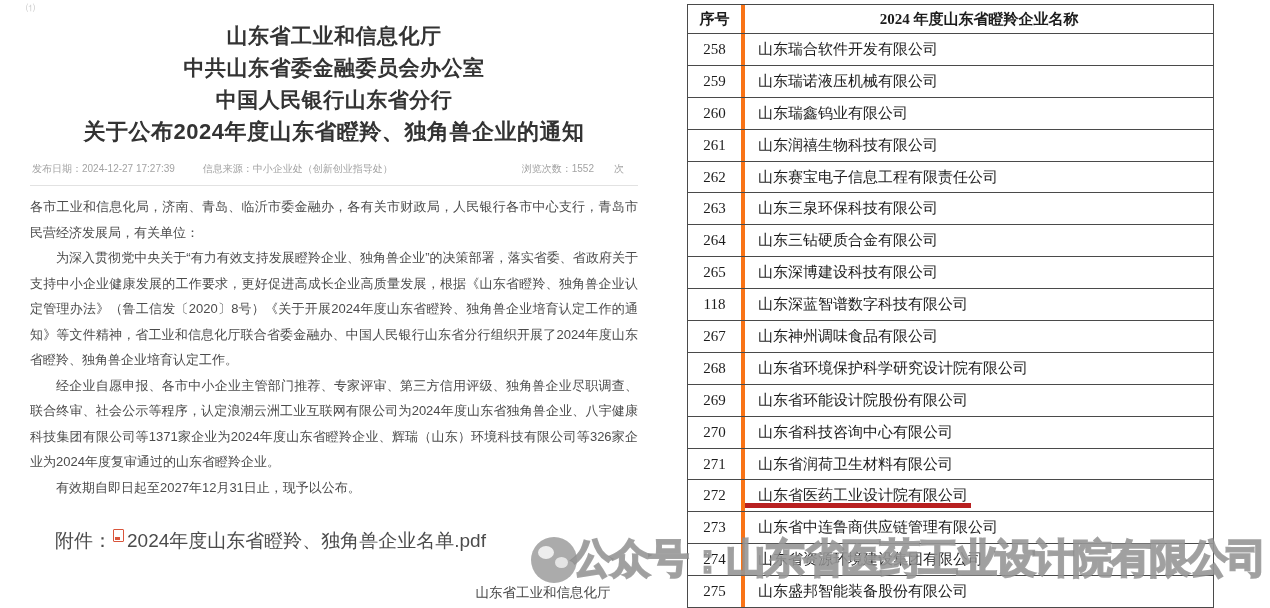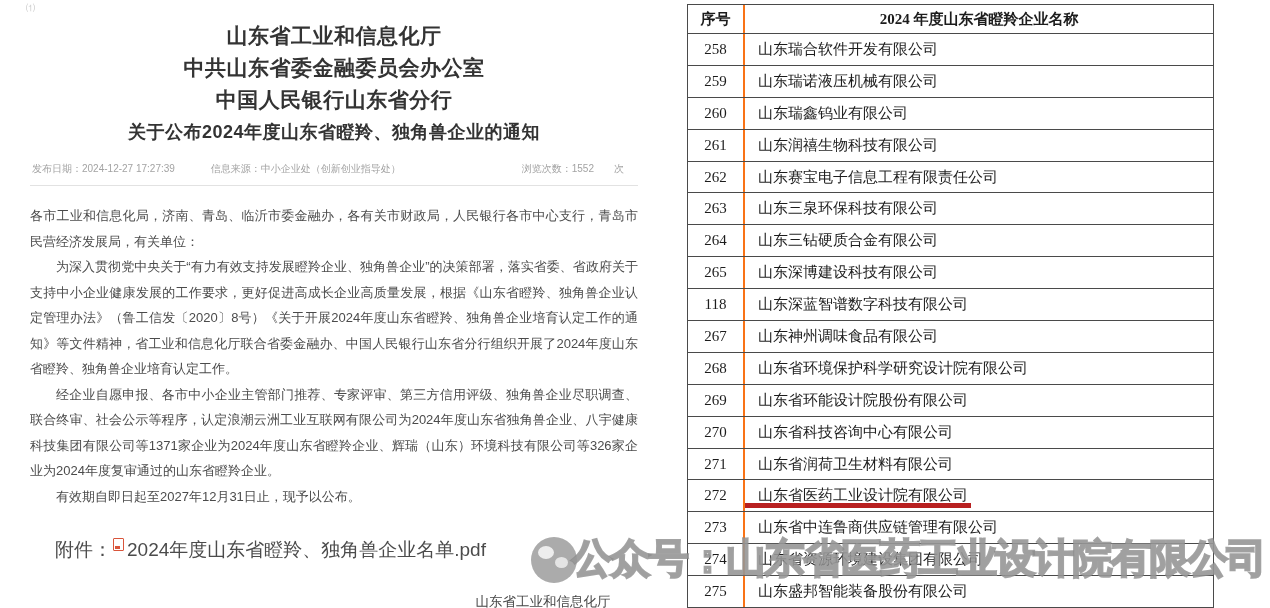--- a/index.html
+++ b/index.html
@@ -6,46 +6,46 @@
   body{
     width:1270px;height:608px;position:relative;overflow:hidden;
     background:#ffffff;
     font-family:"Liberation Sans","DejaVu Sans",sans-serif;
   }
   
   .doc-panel{position:absolute;left:0;top:0;width:660px;height:608px;padding:6px 22px 0 30px;box-sizing:border-box;}
   .corner-mark{position:absolute;left:26px;top:2px;font-size:9px;color:#cfcfcf;}
   .doc-title{margin-top:14px;text-align:center;font-weight:700;color:#333333;letter-spacing:.5px;}
   .doc-title .t-line{font-size:21px;line-height:32px;}
-  .doc-title .t-line.last{font-size:18px;}
+  .doc-title .t-line.last{font-size:22px;}
   .doc-meta{display:flex;align-items:baseline;margin-top:14px;font-size:10px;color:#a3a3a3;padding:0 2px;}
   .doc-meta .m-item{white-space:nowrap;}
-  .doc-meta .m-src{margin-left:36px;}
+  .doc-meta .m-src{margin-left:28px;}
   .doc-meta .m-views{margin-left:auto;padding-right:6px;}
   .doc-meta .m-suffix{margin-left:14px;padding-right:12px;}
   .doc-divider{border:none;border-top:1px solid #e2e2e2;margin:9px 0 0 0;}
-  .doc-body{margin-top:17px;font-size:13px;line-height:25.5px;color:#4b4b4b;text-align:justify;}
+  .doc-body{margin-top:8px;font-size:13px;line-height:25.5px;color:#4b4b4b;text-align:justify;}
   .doc-body p{margin:0;}
   .para-indent{text-indent:2em;}
   .attach-line{margin-top:28px;padding-left:25px;font-size:19px;color:#4b4b4b;}
   .attach-label{color:#4b4b4b;}
   .pdf-icon{display:inline-block;width:9px;height:11px;border:1px solid #d9553b;border-radius:1px;position:relative;top:-5px;margin:0 3px 0 1px;background:#fff;}
   .pdf-icon::after{content:"";position:absolute;left:1px;bottom:1px;width:5px;height:3px;background:#d9553b;}
   .attach-link{color:#4b4b4b;text-decoration:none;cursor:pointer;}
   .signature{width:260px;margin:26px 0 0 383px;text-align:center;font-size:13.5px;color:#454545;line-height:26.5px;}
   
   .table-panel{
     position:absolute;left:687px;top:4px;width:527px;box-sizing:border-box;
     border:1px solid #4a4a4a;
     font-family:"Liberation Serif","DejaVu Serif",serif;font-size:15px;color:#1c1c1c;
     background:#fff;
   }
   .thead{display:flex;height:28px;font-weight:700;}
   .trow{display:flex;height:30.9px;border-top:1px solid #4a4a4a;}
-  .cell-no{width:57px;flex:0 0 57px;border-right:2px solid #f97316;display:flex;align-items:center;justify-content:center;box-sizing:border-box;}
+  .cell-no{width:57px;flex:0 0 57px;border-right:4px solid #f97316;display:flex;align-items:center;justify-content:center;box-sizing:border-box;}
   .cell-name{flex:1;display:flex;align-items:center;padding-left:13px;position:relative;box-sizing:border-box;}
   .thead .cell-name{justify-content:center;padding-left:0;}
   .red-underline{display:none;}
   .trow.highlight .red-underline{display:block;position:absolute;left:0;top:23px;width:226px;height:5px;background:#b82020;}
   
   .watermark{position:absolute;left:0;top:0;width:1270px;height:475px;pointer-events:none;z-index:5;}
   .wm-logo{position:absolute;left:531px;top:537px;width:46px;height:46px;border-radius:50%;background:#8f8f8f;opacity:.75;}
   .wm-logo::before{content:"";position:absolute;left:7px;top:9px;width:16px;height:13px;border-radius:50%;background:#e8e8e8;}
   .wm-logo::after{content:"";position:absolute;left:24px;top:20px;width:13px;height:11px;border-radius:50%;background:#dcdcdc;}
   .wm-text{

